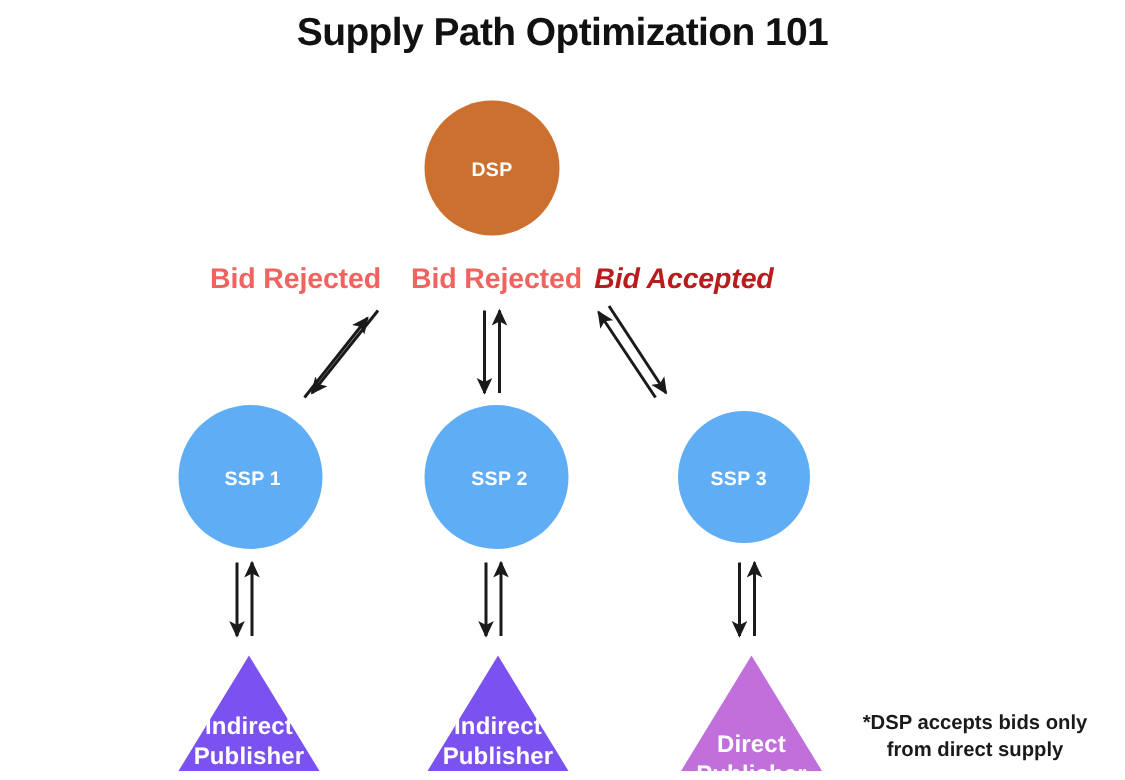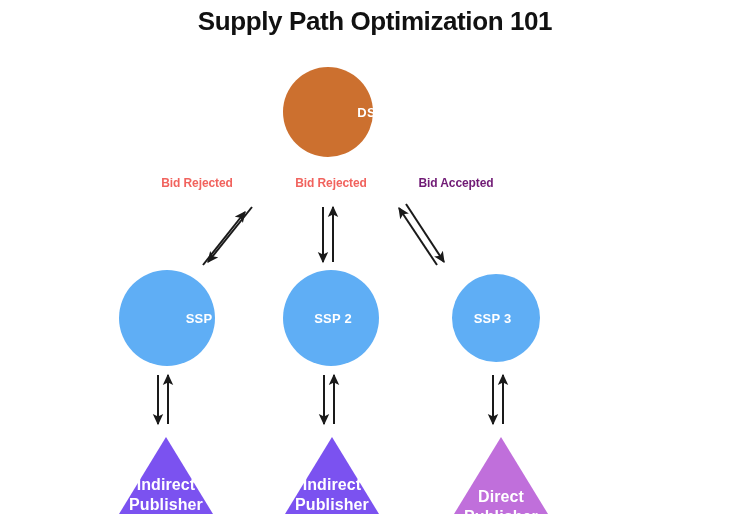--- a/index.html
+++ b/index.html
@@ -37,21 +37,21 @@
     font-size: 13px;
     letter-spacing: 0.2px;
   }
   .tri-label {
     font-size: 16px;
     letter-spacing: 0.1px;
   }
   .edge-label {
     position: absolute;
     font-weight: bold;
-    font-size: 12px;
+    font-size: 19px;
     text-align: center;
     letter-spacing: -0.1px;
   }
   #page-title {
     position: absolute;
     left: 0;
     top: 6px;
     width: 750px;
     text-align: center;
     font-size: 26px;
@@ -120,31 +120,33 @@
       <line x1="324" y1="375" x2="324" y2="424" stroke="#1a1a1a" stroke-width="2" marker-end="url(#arrowhead)"></line>
       <line x1="334" y1="424" x2="334" y2="375" stroke="#1a1a1a" stroke-width="2" marker-end="url(#arrowhead)"></line>
     </g>
 
     <g>
       <line x1="493" y1="375" x2="493" y2="424" stroke="#1a1a1a" stroke-width="2" marker-end="url(#arrowhead)"></line>
       <line x1="503" y1="424" x2="503" y2="375" stroke="#1a1a1a" stroke-width="2" marker-end="url(#arrowhead)"></line>
     </g>
   </svg>
 
-  <div class="node-label circle-label" style="left:283px; top:105px; width:90px;margin-left:43px;">DSP</div>
+  <div class="node-label circle-label" style="left:283px; top:105px; width:90px;">DSP</div>
 
-  <div class="node-label circle-label" style="left:119px; top:311px; width:99px;padding-left:36px;">SSP 1</div>
+  <div class="node-label circle-label" style="left:119px; top:311px; width:99px;">SSP 1</div>
   <div class="node-label circle-label" style="left:283px; top:311px; width:100px;">SSP 2</div>
   <div class="node-label circle-label" style="left:452px; top:311px; width:81px;">SSP 3</div>
 
   <div class="node-label tri-label" style="left:126px; top:475px; width:80px;">Indirect
 Publisher</div>
   <div class="node-label tri-label" style="left:292px; top:475px; width:80px;">Indirect
 Publisher</div>
   <div class="node-label tri-label" style="left:461px; top:487px; width:80px;">Direct
 Publisher</div>
 
   <div class="edge-label" style="left:138px; top:176px; width:118px; color:#F1635E;">Bid Rejected</div>
   <div class="edge-label" style="left:272px; top:176px; width:118px; color:#F1635E;">Bid Rejected</div>
-  <div class="edge-label" style="left:395px; top:176px; width:122px; color:#701a75;">Bid Accepted</div>
+  <div class="edge-label" style="left:395px; top:176px; width:122px; color:#b91c1c;font-style:italic;">Bid Accepted</div>
 
+  <div id="footnote">*DSP accepts bids only
+from direct supply</div>
 
 </div>
 
 </body></html>

